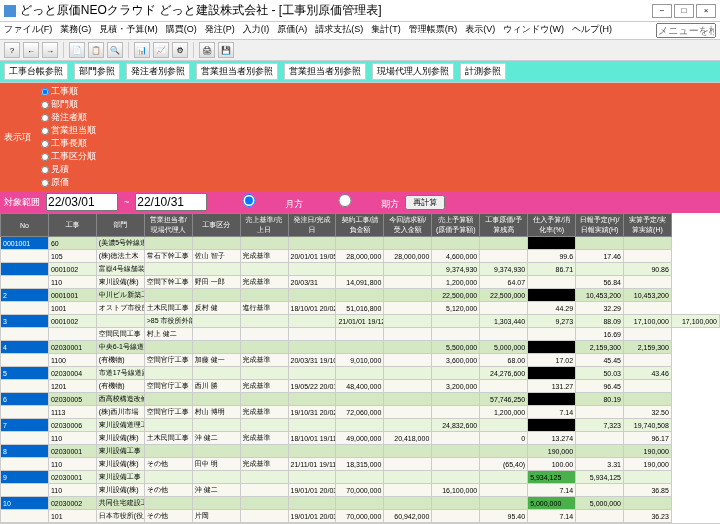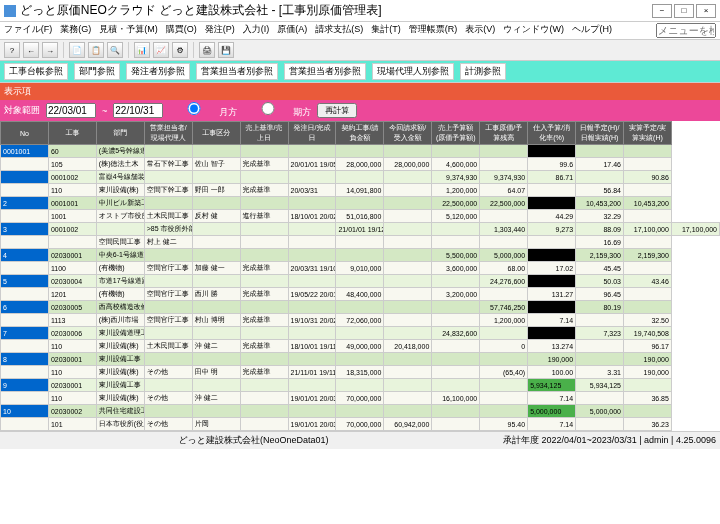--- a/index.html
+++ b/index.html
@@ -14,21 +14,21 @@
 .menubar input{font-size:10px;width:60px;margin-left:auto}
 .toolbar{background:#f0f0f0;border-bottom:1px solid #ccc;padding:2px 4px;display:flex;gap:3px;align-items:center}
 .toolbar .tbtn{width:16px;height:16px;border:1px solid #bbb;background:linear-gradient(#fff,#ddd);display:flex;align-items:center;justify-content:center;font-size:8px}
 .toolbar .sep{width:1px;height:16px;background:#ccc;margin:0 2px}
 .tabbar{background:#5eead4;border-bottom:1px solid #ccc;padding:2px 4px;display:flex;gap:6px;font-size:8px}
 .tabbar span{padding:1px 4px;border:1px solid #ccc;background:#fff}
 .filterbar{background:#ea5a3a;padding:2px 4px;display:flex;gap:10px;align-items:center;color:#fff;font-size:8px}
 .filterbar label{display:flex;align-items:center;gap:2px}
 .filterbar input[type=radio]{width:8px;height:8px}
 .datebar{background:#ec4899;padding:2px 4px;display:flex;gap:6px;align-items:center;color:#fff;font-size:8px}
-.datebar input{font-size:10px;width:50px}
+.datebar input{font-size:12px;width:72px}
 .datebar button{font-size:8px;padding:0 6px}
 .grid{overflow:auto;height:310px;background:#fff}
 table{border-collapse:collapse;width:100%;table-layout:fixed}
 th{background:#5a5a5a;color:#fff;border:1px solid #888;padding:1px 2px;font-size:7px;font-weight:normal;text-align:center;height:14px}
 td{border:1px solid #ccc;padding:1px 2px;font-size:7px;height:12px;white-space:nowrap;overflow:hidden}
 tr.r0 td{background:#d4e8c4}
 tr.r1 td{background:#e8f4dc}
 tr.sub td{background:#f8f8f0}
 td.num{text-align:right}
 td.blue{background:#0066cc!important;color:#fff}
@@ -89,20 +89,30 @@
     <span>部門参照</span>
     <span>発注者別参照</span>
     <span>営業担当者別参照</span>
     <span>営業担当者別参照</span>
     <span>現場代理人別参照</span>
     <span>計測参照</span>
   </div>
 
 <div class="filterbar">
   <span>表示項</span>
+  <span id="filteropts">
+      <label><input type="radio" name="f" checked="" style=""> 工事順</label>
+      <label><input type="radio" name="f" style=""> 部門順</label>
+      <label><input type="radio" name="f" style=""> 発注者順</label>
+      <label><input type="radio" name="f" style=""> 営業担当順</label>
+      <label><input type="radio" name="f" style=""> 工事長順</label>
+      <label><input type="radio" name="f" style=""> 工事区分順</label>
+      <label><input type="radio" name="f" style=""> 見積</label>
+      <label><input type="radio" name="f" style=""> 原価</label>
+    </span>
 </div>
 
 <div class="datebar">
   <span>対象範囲</span>
   <input value="22/03/01" style="">
   <span>~</span>
   <input value="22/10/31" style="">
   <label><input type="radio" checked="" style=""><span>月方</span></label>
   <label><input type="radio" style=""><span>期方</span></label>
   <button>再計算</button>

